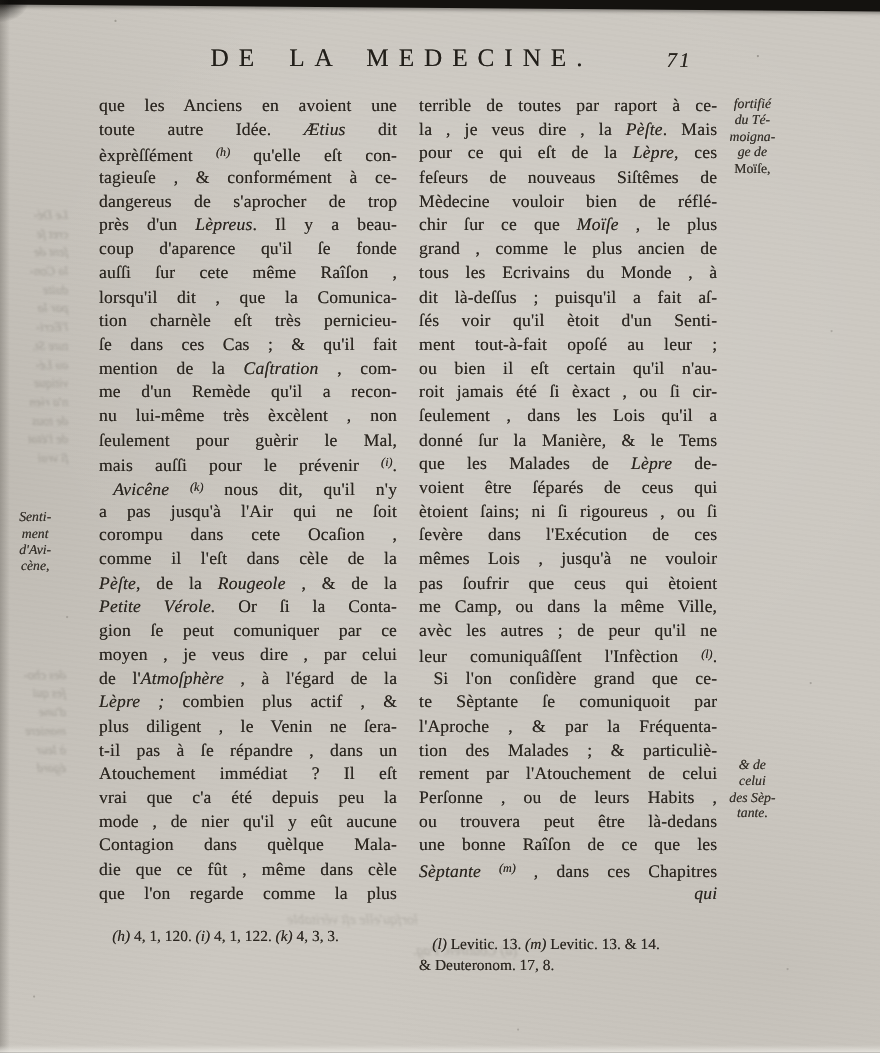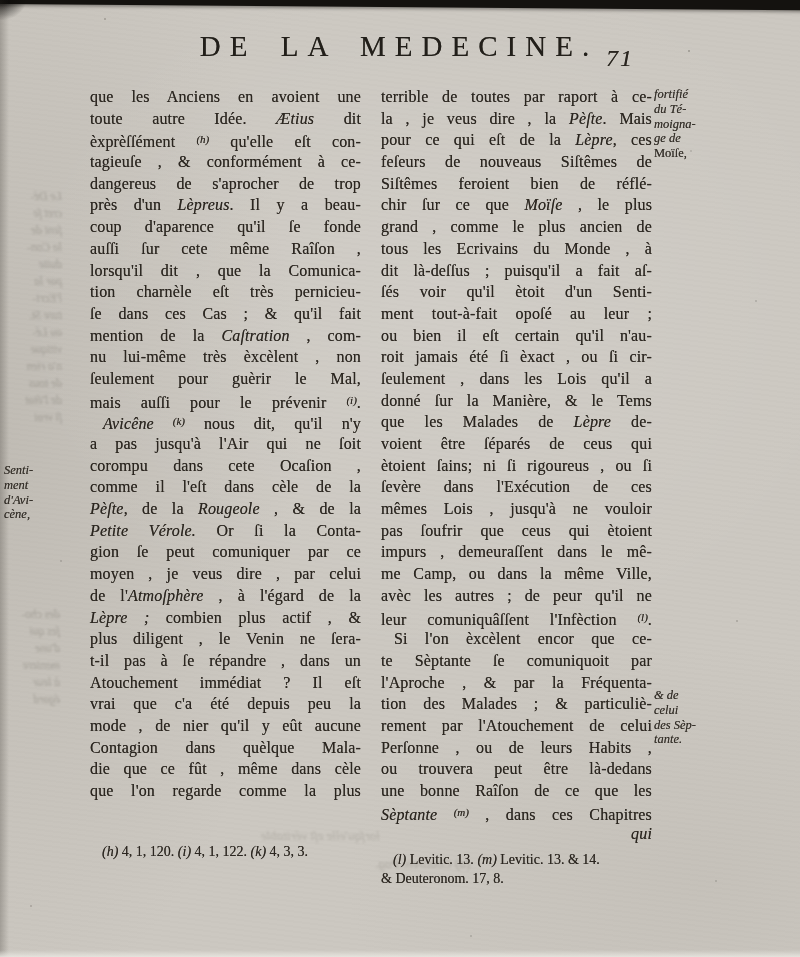--- a/index.html
+++ b/index.html
@@ -11,42 +11,42 @@
       radial-gradient(ellipse 420px 820px at 0% 45%, rgba(120,114,104,0.14), transparent 72%),
       radial-gradient(ellipse 520px 340px at 88% 92%, rgba(140,134,124,0.10), transparent 70%),
       repeating-linear-gradient(7deg, rgba(0,0,0,0.012) 0 2px, transparent 2px 5px);
     font-family:"Liberation Serif","DejaVu Serif",serif;
     color:#2b2620;
   }
   .ink{ text-shadow:0 0 0.6px rgba(43,38,32,0.7); }
 
   
   .header{
-    position:absolute;top:30px;left:0;width:730px;text-align:center;
-    font-size:29px;letter-spacing:9px;word-spacing:8px;color:#221f1a;padding-left:34px;
+    position:absolute;top:40px;left:0;width:730px;text-align:center;
+    font-size:23px;letter-spacing:9px;word-spacing:8px;color:#221f1a;
   }
   .pagenum{
-    position:absolute;top:45px;left:606px;font-size:24px;font-style:italic;
+    position:absolute;top:45px;left:606px;font-size:19px;font-style:italic;
     letter-spacing:2px;color:#28241e;
   }
 
   
   .col{position:absolute;top:86px;width:271px;font-size:16px;line-height:21.7px;letter-spacing:0.15px;}
   .col-left{left:90px;}
   .col-right{left:381px;}
   .col .line{height:21.7px;text-align:justify;text-align-last:justify;white-space:normal;}
   .col .line.ind{text-indent:13px;}
   .col .line.right{text-align:right;text-align-last:right;}
   .it{font-style:italic;}
   .rm{font-style:normal;}
   .fnm{font-style:italic;font-size:11px;vertical-align:4px;letter-spacing:0;}
 
   
   .mnote{position:absolute;font-style:italic;font-size:12.5px;line-height:14.8px;color:#35302a;}
-  .mnote .line{text-align:left;text-align-last:auto;}
+  .mnote .line{text-align:center;text-align-last:auto;}
   .mnote-left{left:4px;top:463px;width:56px;}
   .mnote-rt{left:654px;top:87px;width:60px;}
   .mnote-rb{left:654px;top:688px;width:60px;}
 
   
   .fnote{position:absolute;font-size:14px;line-height:18.5px;}
   .fnote .line{text-align:left;text-align-last:auto;}
   .fnote .line.ind{text-indent:12px;}
   .fnote-left{left:102px;top:843px;width:272px;}
   .fnote-right{left:381px;top:851px;width:290px;}
@@ -144,20 +144,21 @@
       <div class="line"><span>èxprèſſément </span><span class="fnm">(h)</span><span> qu'elle eſt con-</span></div>
       <div class="line"><span>tagieuſe , &amp; conformément à ce-</span></div>
       <div class="line"><span>dangereus de s'aprocher de trop</span></div>
       <div class="line"><span>près d'un </span><span class="it">Lèpreus</span><span>.  Il y a beau-</span></div>
       <div class="line"><span>coup d'aparence qu'il ſe fonde</span></div>
       <div class="line"><span>auſſi ſur cete même Raîſon ,</span></div>
       <div class="line"><span>lorsqu'il dit , que la Comunica-</span></div>
       <div class="line"><span>tion charnèle eſt très pernicieu-</span></div>
       <div class="line"><span>ſe dans ces Cas ; &amp; qu'il fait</span></div>
       <div class="line"><span>mention de la </span><span class="it">Caſtration</span><span> , com-</span></div>
+      <div class="line"><span>me d'un Remède qu'il a recon-</span></div>
       <div class="line"><span>nu lui-même très èxcèlent , non</span></div>
       <div class="line"><span>ſeulement pour guèrir le Mal,</span></div>
       <div class="line"><span>mais auſſi pour le prévenir </span><span class="fnm">(i)</span><span>.</span></div>
       <div class="line ind"><span class="it">Avicêne</span><span> </span><span class="fnm">(k)</span><span> nous dit, qu'il n'y</span></div>
       <div class="line"><span>a pas jusqu'à l'Air qui ne ſoit</span></div>
       <div class="line"><span>corompu dans cete Ocaſion ,</span></div>
       <div class="line"><span>comme il l'eſt dans cèle de la</span></div>
       <div class="line"><span class="it">Pèſte</span><span>, de la </span><span class="it">Rougeole</span><span> , &amp; de la</span></div>
       <div class="line"><span class="it">Petite Vérole.</span><span>  Or ſi la Conta-</span></div>
       <div class="line"><span>gion ſe peut comuniquer par ce</span></div>
@@ -171,42 +172,41 @@
       <div class="line"><span>mode , de nier qu'il y eût aucune</span></div>
       <div class="line"><span>Contagion dans quèlque Mala-</span></div>
       <div class="line"><span>die que ce fût , même dans cèle</span></div>
       <div class="line"><span>que l'on regarde comme la plus</span></div>
     </div>
   <div class="col col-right">
       <div class="line"><span>terrible de toutes par raport à ce-</span></div>
       <div class="line"><span>la , je veus dire , la </span><span class="it">Pèſte</span><span>.  Mais</span></div>
       <div class="line"><span>pour ce qui eſt de la </span><span class="it">Lèpre</span><span>, ces</span></div>
       <div class="line"><span>feſeurs de nouveaus Siſtêmes de</span></div>
-      <div class="line"><span>Siſtêmes feroient bien de réflé-</span></div>
+      <div class="line"><span>Mèdecine vouloir bien de réflé-</span></div>
       <div class="line"><span>chir ſur ce que </span><span class="it">Moïſe</span><span> ,  le plus</span></div>
       <div class="line"><span>grand , comme le plus ancien de</span></div>
       <div class="line"><span>tous les Ecrivains du Monde , à</span></div>
       <div class="line"><span>dit là-deſſus ;  puisqu'il a fait aſ-</span></div>
       <div class="line"><span>ſés voir qu'il ètoit d'un Senti-</span></div>
       <div class="line"><span>ment tout-à-fait opoſé au leur ;</span></div>
       <div class="line"><span>ou bien il eſt certain qu'il n'au-</span></div>
       <div class="line"><span>roit jamais été ſi èxact , ou ſi cir-</span></div>
       <div class="line"><span>ſeulement , dans les Lois qu'il a</span></div>
       <div class="line"><span>donné ſur la Manière, &amp; le Tems</span></div>
       <div class="line"><span>que les Malades de </span><span class="it">Lèpre</span><span> de-</span></div>
       <div class="line"><span>voient être ſéparés de ceus qui</span></div>
       <div class="line"><span>ètoient ſains; ni ſi rigoureus , ou ſi</span></div>
       <div class="line"><span>ſevère dans l'Exécution de ces</span></div>
       <div class="line"><span>mêmes Lois , jusqu'à ne vouloir</span></div>
       <div class="line"><span>pas ſoufrir que ceus qui ètoient</span></div>
-      <div class="line"><span>impurs , demeuraſſent dans le mê-</span></div>
       <div class="line"><span>me Camp, ou dans la même Ville,</span></div>
       <div class="line"><span>avèc les autres ; de peur qu'il ne</span></div>
       <div class="line"><span>leur comuniquâſſent l'Infèction </span><span class="fnm">(l)</span><span>.</span></div>
-      <div class="line ind"><span>Si l'on èxcèlent encor que ce-</span></div>
+      <div class="line ind"><span>Si l'on conſidère grand que ce-</span></div>
       <div class="line"><span>te Sèptante ſe comuniquoit par</span></div>
       <div class="line"><span>l'Aproche , &amp; par la Fréquenta-</span></div>
       <div class="line"><span>tion des Malades ; &amp; particuliè-</span></div>
       <div class="line"><span>rement par l'Atouchement de celui</span></div>
       <div class="line"><span>Perſonne , ou de leurs Habits ,</span></div>
       <div class="line"><span>ou trouvera peut être là-dedans</span></div>
       <div class="line"><span>une bonne Raîſon de ce que les</span></div>
       <div class="line"><span class="it">Sèptante</span><span> </span><span class="fnm">(m)</span><span> , dans ces Chapitres</span></div>
       <div class="line right"><span class="it">qui</span></div>
     </div>

